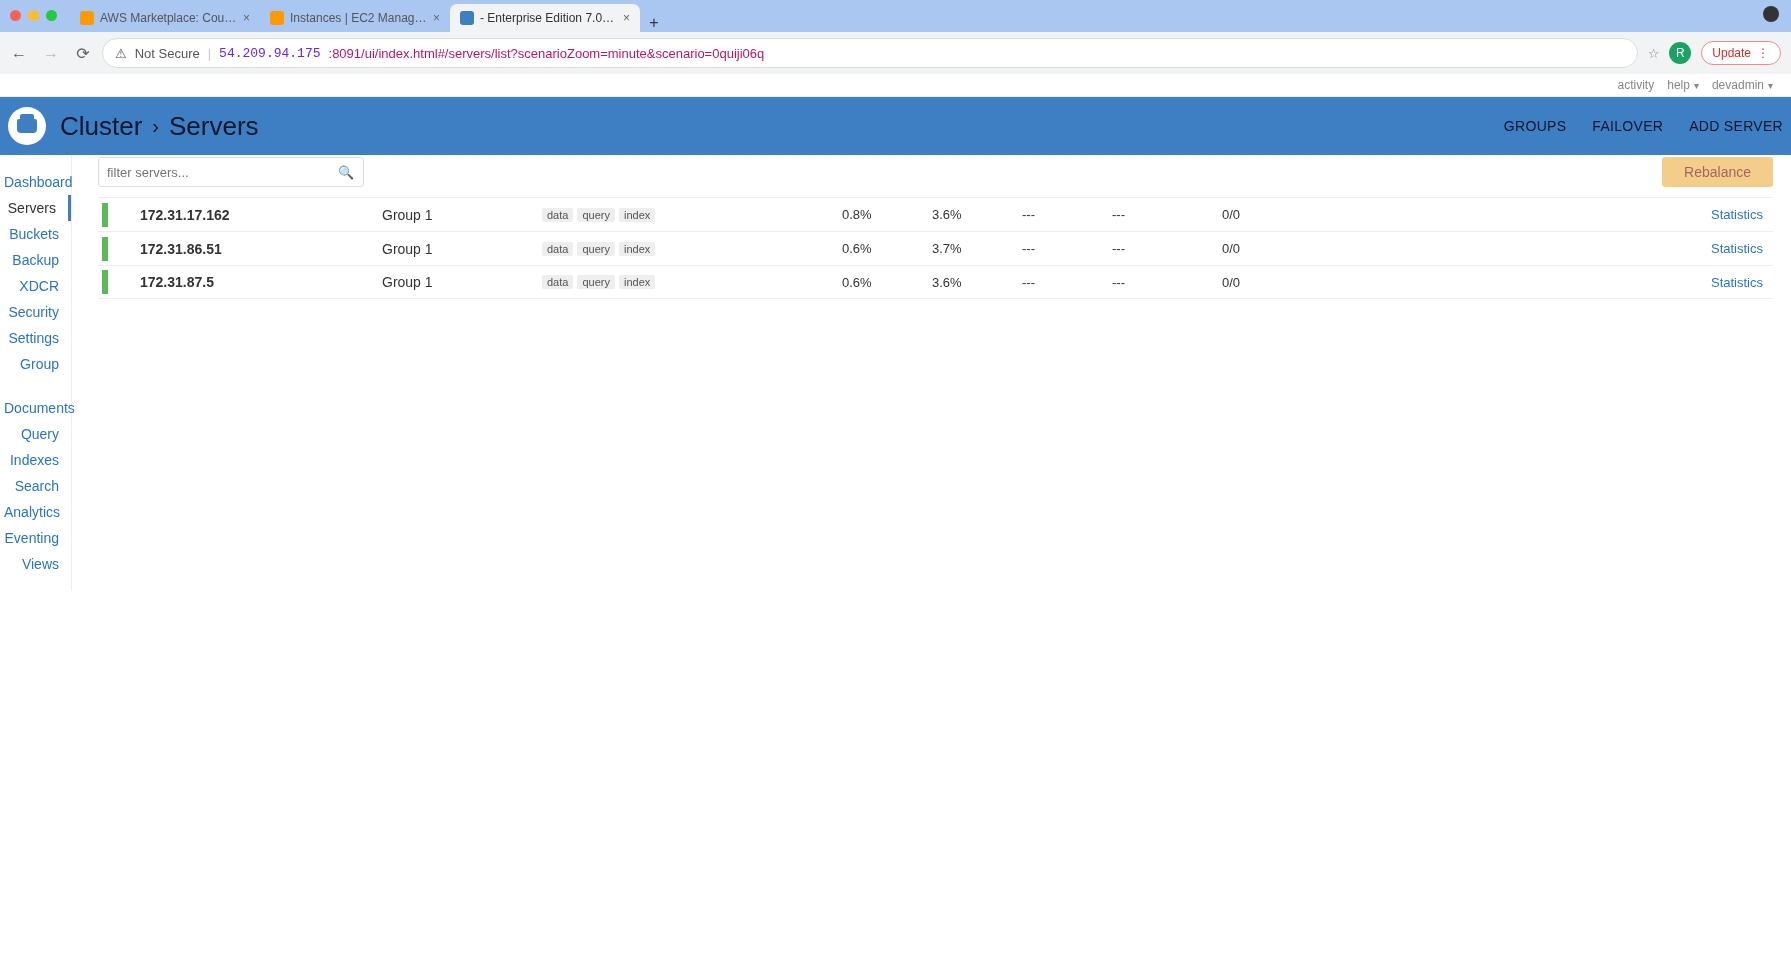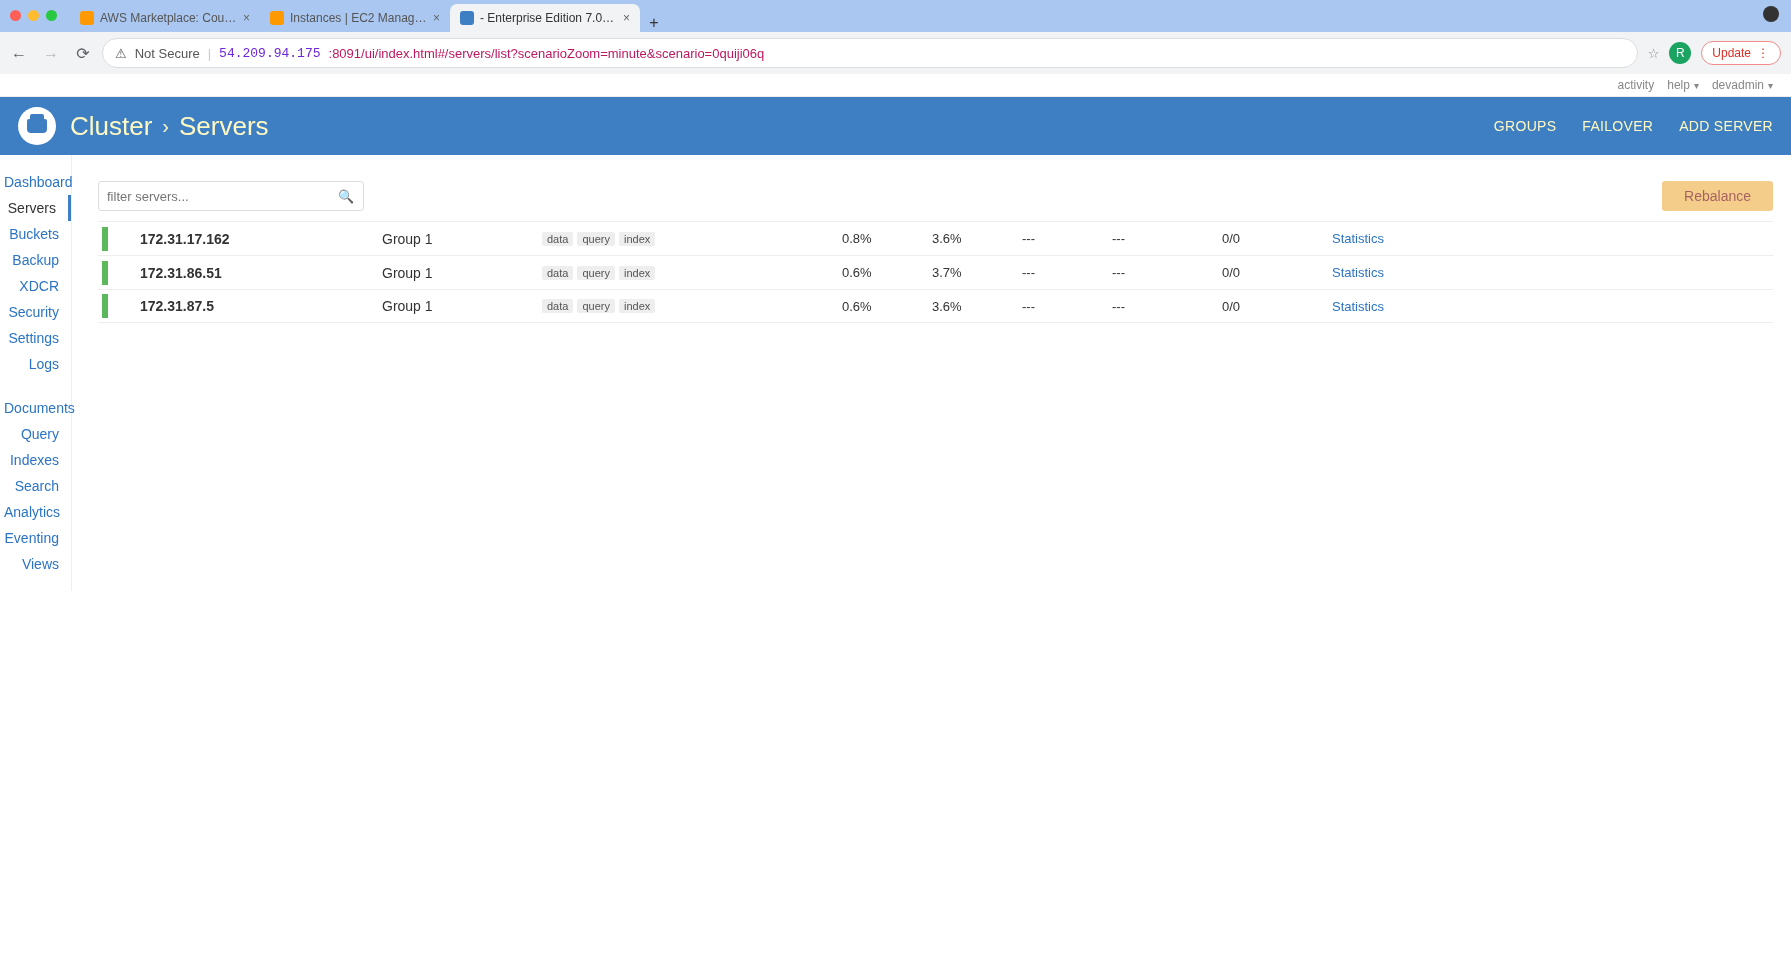--- a/index.html
+++ b/index.html
@@ -34,59 +34,59 @@
   .avatar-circle { width:22px; height:22px; border-radius:50%; background:#1ba362; color:#fff; display:flex; align-items:center; justify-content:center; font-size:12px;}
   .update-btn { border:1px solid #f28a8a; color:#d93025; border-radius:14px; padding:4px 10px; font-size:12px; display:flex; align-items:center; gap:6px; background:#fff;}
   .update-btn .dots { color:#d93025; letter-spacing:1px;}
 
   
   .util-strip { display:flex; justify-content:flex-end; gap:13px; padding:4px 18px; font-size:12px; color:#888; background:#fff; border-bottom:1px solid #eee;}
   .util-strip .item { display:flex; align-items:center; gap:4px; cursor:pointer;}
   .util-strip .chev { font-size:10px;}
 
   
-  .blue-header { background:#3e7ec2; color:#fef9c3; display:flex; align-items:center; justify-content:space-between; padding:10px 18px; }
+  .blue-header { background:#3e7ec2; color:#0f172a; display:flex; align-items:center; justify-content:space-between; padding:10px 8px; }
   .bh-left { display:flex; align-items:center; gap:14px;}
   .logo { width:38px; height:38px; border-radius:50%; background:#fff; display:flex; align-items:center; justify-content:center;}
   .logo-inner { width:20px; height:14px; background:#3e7ec2; border-radius:2px 2px 4px 4px; position:relative;}
   .logo-inner::before { content:""; position:absolute; top:-5px; left:3px; width:14px; height:6px; background:#3e7ec2; border-radius:2px 2px 0 0;}
   .breadcrumb { font-size:26px; font-weight:300; display:flex; align-items:center; gap:10px;}
   .breadcrumb .sep { font-size:20px;}
   .bh-right { display:flex; gap:26px; font-size:14px; font-weight:500;}
   .bh-right span { cursor:pointer; letter-spacing:0.3px;}
 
   
   .main { display:flex; }
   .sidebar { width:72px; border-right:1px solid #eee; padding:14px 0; }
   .sidebar a { display:block; text-align:right; padding:5px 12px 5px 4px; font-size:14px; color:#2b74c4; cursor:pointer; text-decoration:none;}
   .sidebar a.active { color:#333; border-right:3px solid #3e7ec2; font-weight:400;}
   .sidebar .gap { height:18px;}
 
-  .content { flex:1; padding:26px 18px 14px 26px;}
+  .content { flex:1; padding:2px 18px 14px 26px;}
   .toolbar { display:flex; justify-content:space-between; align-items:center; margin-bottom:10px;}
   .filter-box { display:flex; align-items:center; border:1px solid #ddd; border-radius:3px; width:266px; height:30px; padding:0 8px;}
   .filter-box input { border:none; outline:none; flex:1; font-size:13px; color:#666;}
   .filter-box .mag { color:#aaa;}
   .rebalance { background:#f0b95b; color:#7f1d1d; border:none; border-radius:3px; padding:7px 22px; font-size:14px; opacity:0.7;}
 
   
   .tbl { width:100%; }
   .thead, .trow { display:grid; grid-template-columns: 24px 260px 160px 300px 90px 90px 90px 110px 110px 1fr; align-items:center; }
   .thead { color:#777; font-size:12px; padding:6px 0;}
   .thead .sortcol { display:flex; align-items:center; gap:4px; padding-left:18px;}
   .thead div { padding-left:2px;}
   .trow { border-top:1px solid #eee; height:34px;}
   .trow:last-child { border-bottom:1px solid #eee;}
   .status-bar { width:6px; height:24px; background:#5bb85b; margin-left:4px;}
   .srv-name { font-weight:600; color:#333; padding-left:18px; font-size:14px;}
   .grp { color:#333; font-size:14px;}
   .svc-tags { display:flex; gap:4px;}
   .svc-tag { background:#eee; color:#555; font-size:11px; padding:1px 5px; border-radius:2px;}
   .metric { color:#333; font-size:13px;}
-  .stats-link { padding-right:10px;}
+  .stats-link { text-align:right; padding-right:10px;}
   .stats-link a { color:#2b74c4; font-size:13px; cursor:pointer;}
   .tri { font-size:9px;}
 </style>
 </head>
 <body>
 
 <div class="browser-chrome">
   <div class="window-buttons">
     <div class="wb red"></div>
     <div class="wb yellow"></div>
@@ -167,21 +167,21 @@
 
 <div class="main">
   <div class="sidebar" id="sidebar">
       <a>Dashboard</a>
       <a class="active">Servers</a>
       <a>Buckets</a>
       <a>Backup</a>
       <a>XDCR</a>
       <a>Security</a>
       <a>Settings</a>
-      <a>Logs</a>
+      <a>Group</a>
       <div class="gap"></div>
       <a>Documents</a>
       <a>Query</a>
       <a>Indexes</a>
       <a>Search</a>
       <a>Analytics</a>
       <a>Eventing</a>
       <a>Views</a>
     </div>
 

